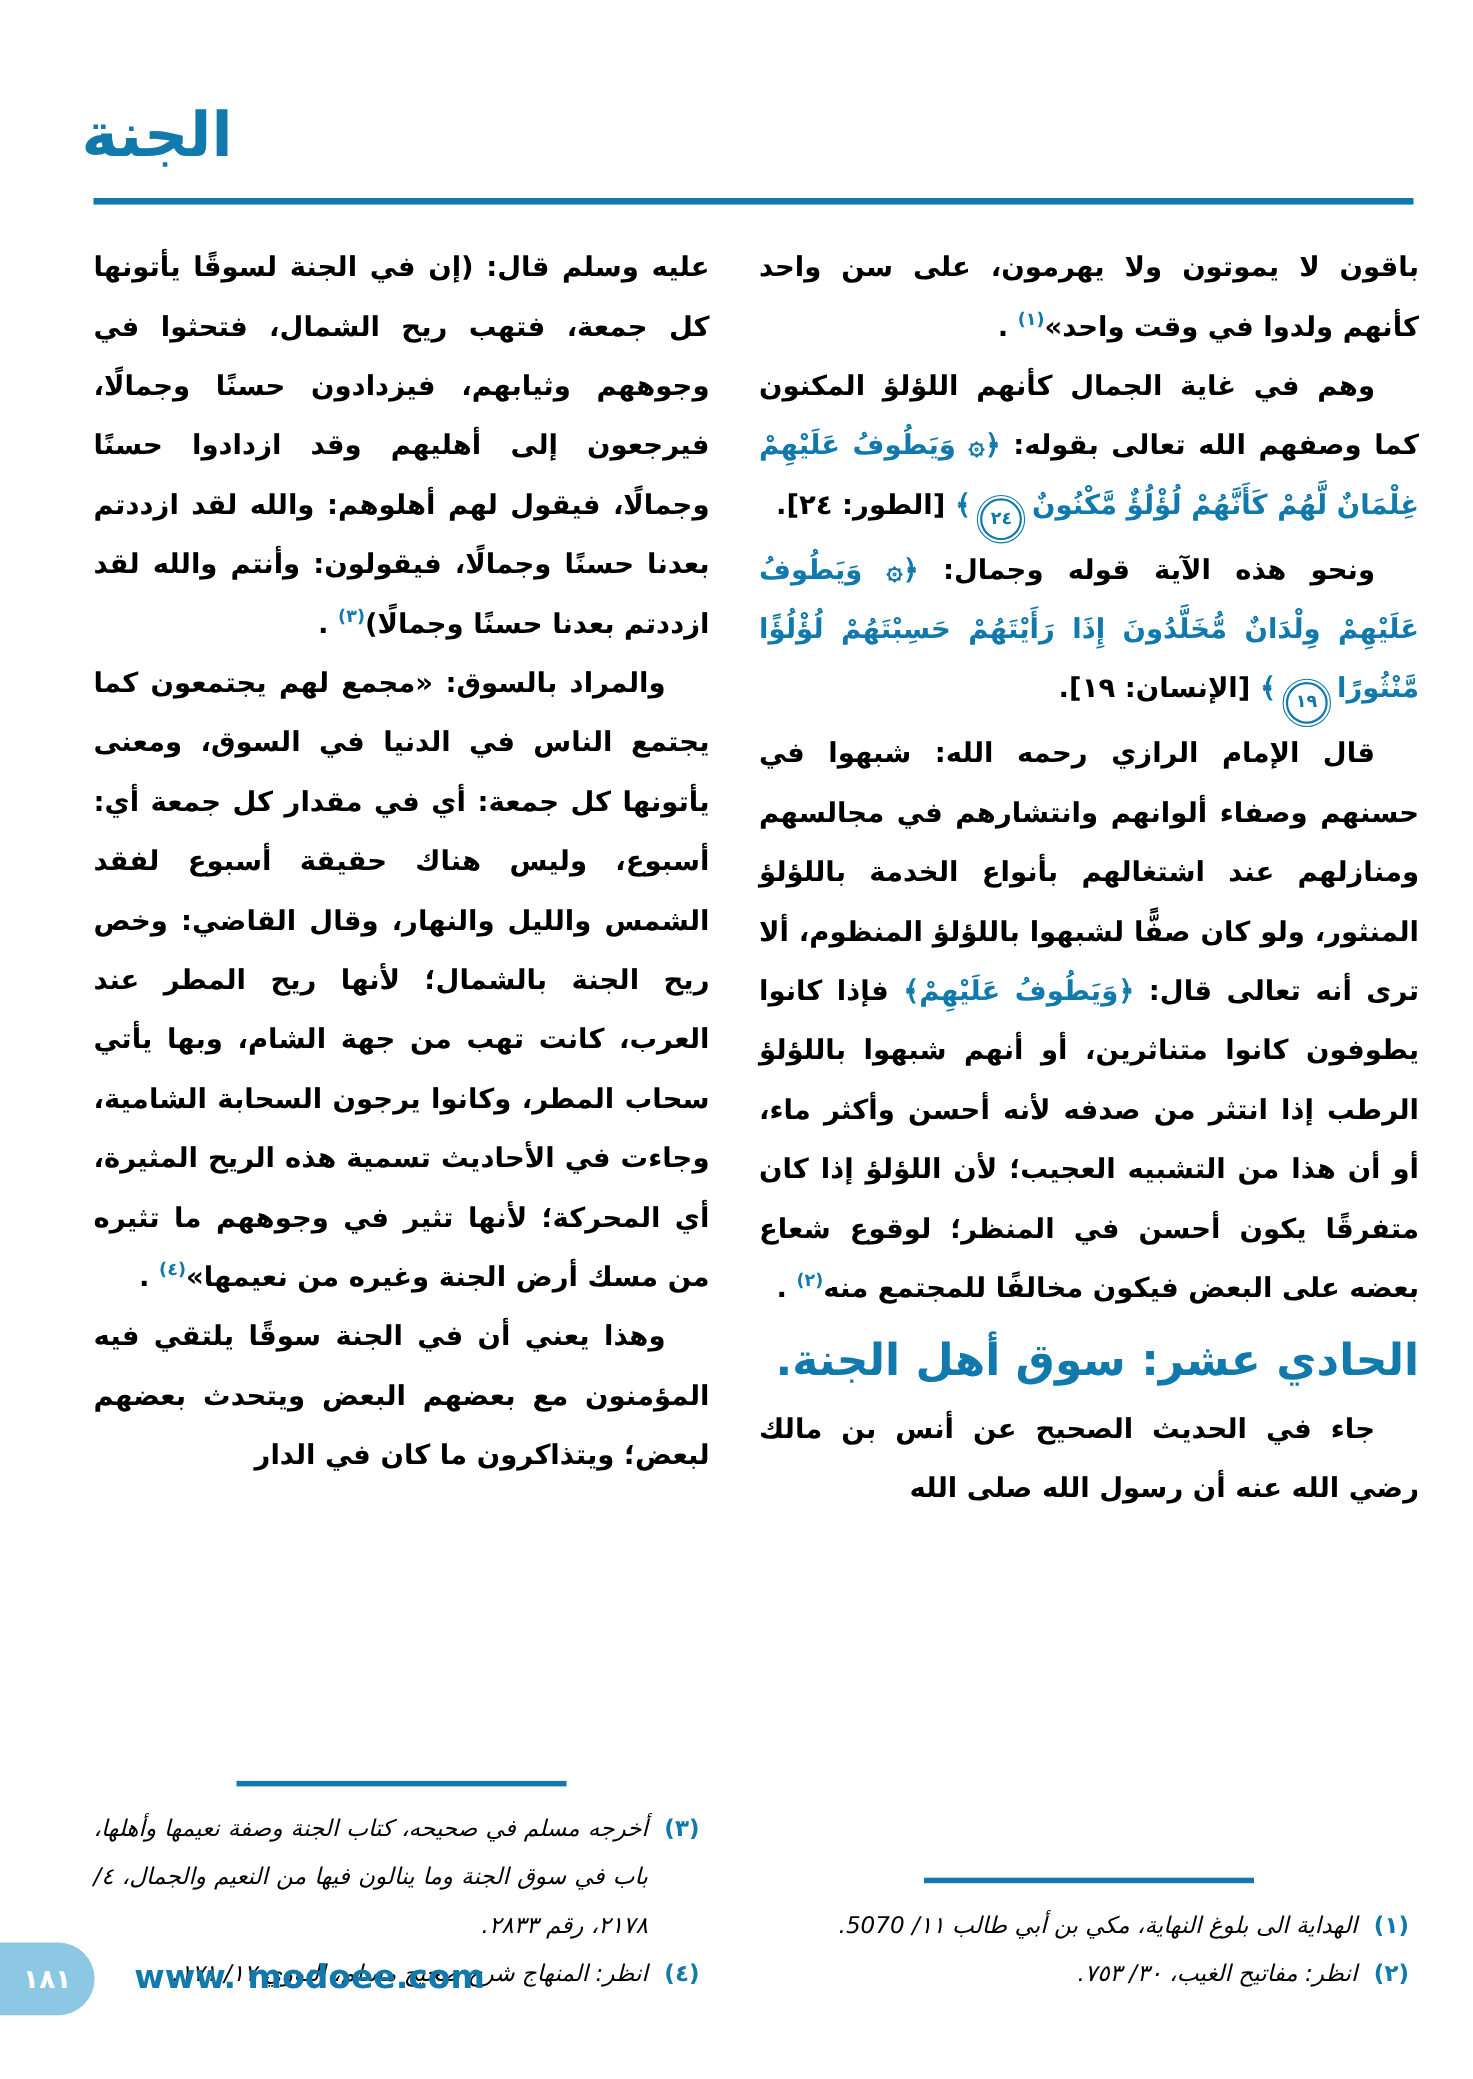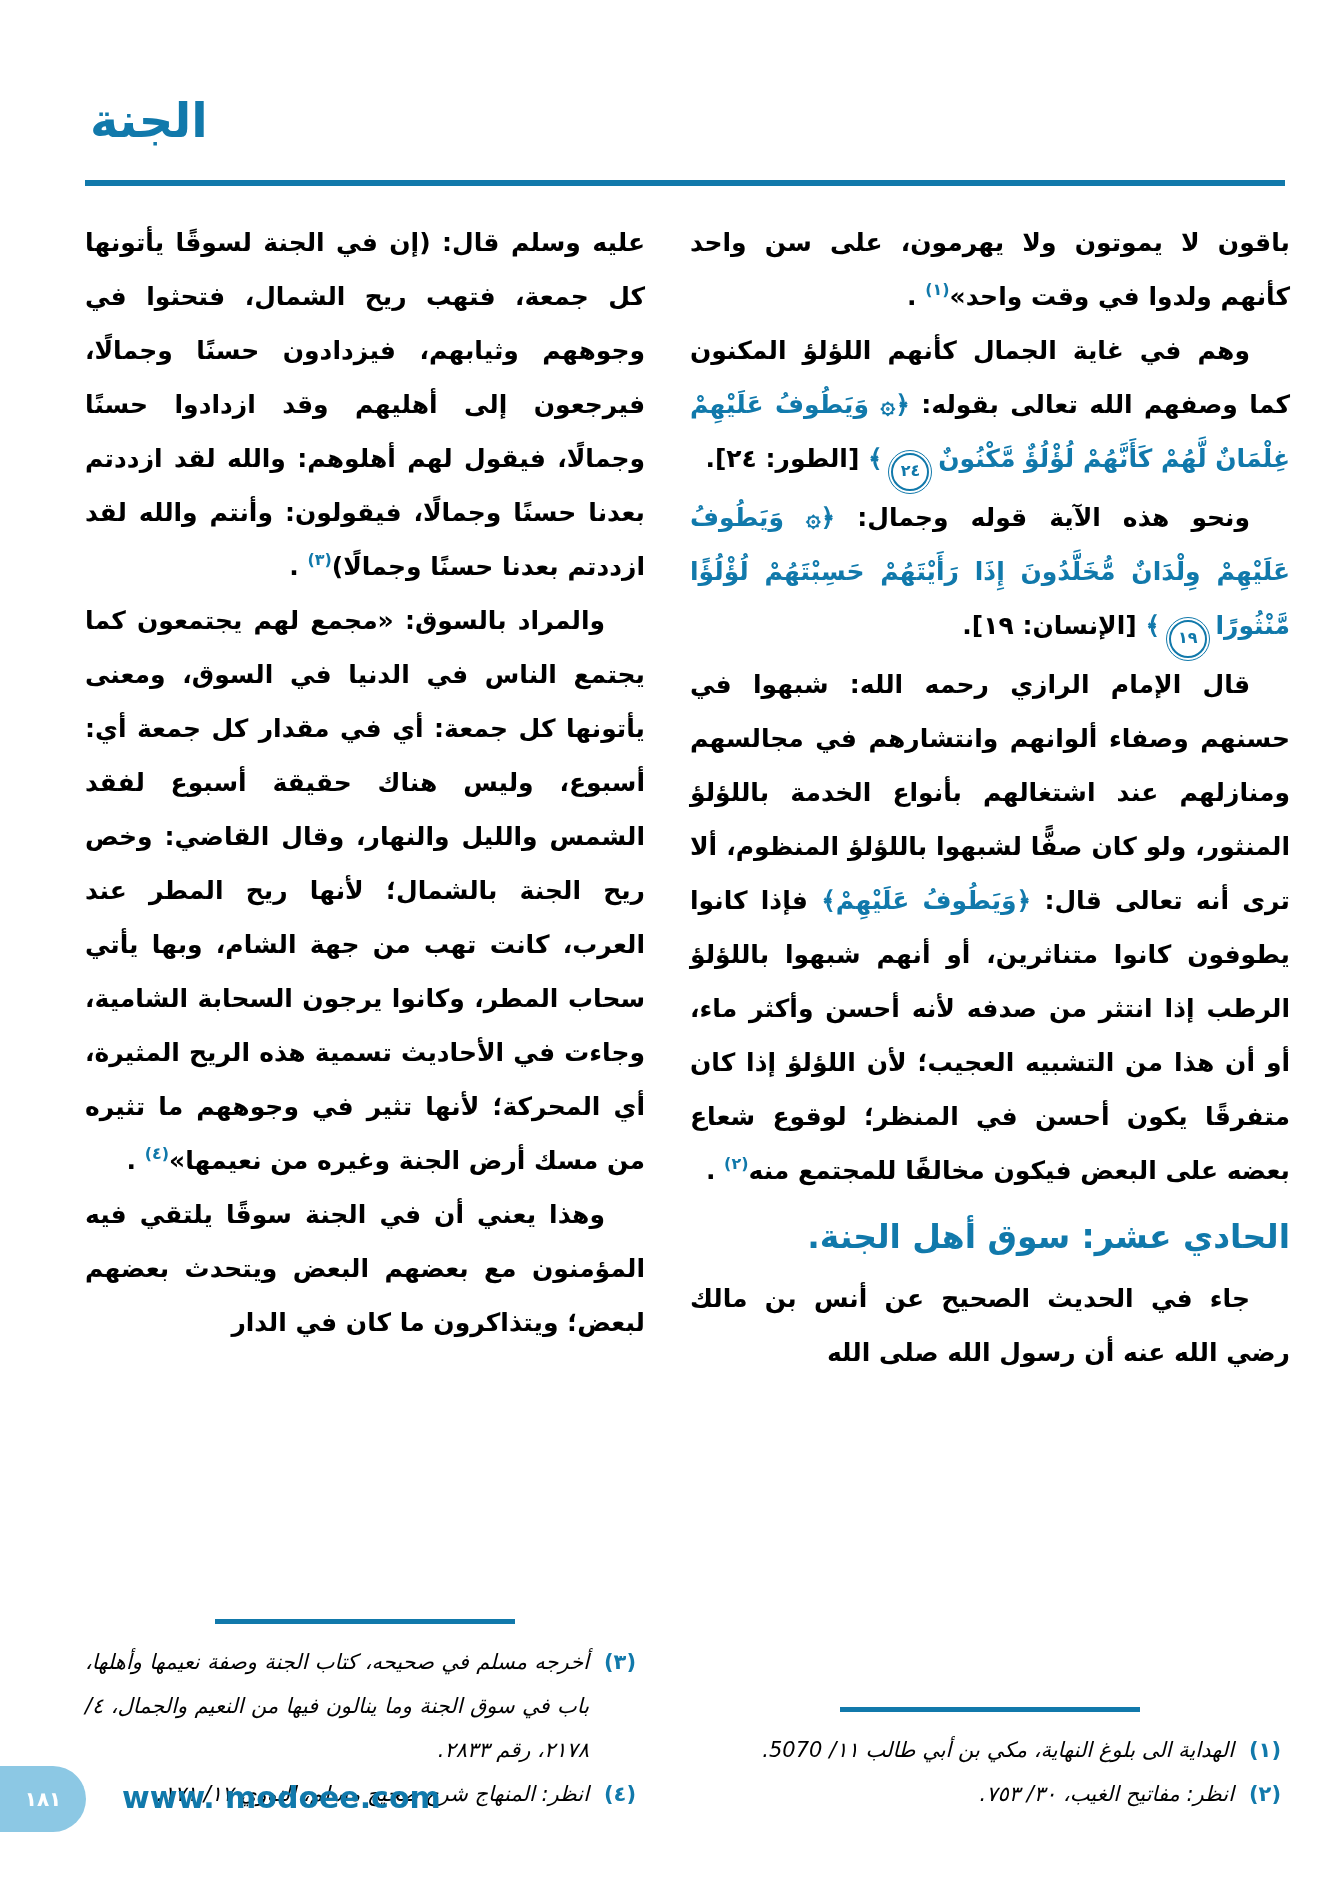--- a/index.html
+++ b/index.html
@@ -5,23 +5,23 @@
   html,body{margin:0;padding:0;background:#ffffff;}
   .page{
     position:relative;
     width:1339px;height:1890px;
     background:#ffffff;
     overflow:hidden;
     font-family:"DejaVu Sans", sans-serif;
   }
   
   .chapter-title{
-    position:absolute;left:90px;top:96px;
+    position:absolute;left:74px;top:96px;
     color:var(--accent);
-    font-size:48px;font-weight:700;line-height:1;
+    font-size:56px;font-weight:700;line-height:1;
   }
   .header-rule{
     position:absolute;left:85px;top:180px;
     width:1200px;height:6px;
     background:var(--accent);
   }
   
   .columns{
     position:absolute;top:190px;left:0;right:0;
     padding:26px 49px 0 85px;
@@ -34,21 +34,21 @@
   .col-left{width:560px;height:1600px;}
   .para{
     margin:0;
     font-size:25px;line-height:54px;font-weight:700;
     color:#000;text-align:justify;
   }
   .indent{text-indent:40px;}
   .heading{
     margin:12px 0 8px;
     color:var(--accent);
-    font-size:33px;line-height:54px;font-weight:700;
+    font-size:40px;line-height:54px;font-weight:700;
   }
   .seg-quran{color:var(--accent);}
   .seg-ref{
     color:var(--accent);
     font-size:16px;font-weight:700;
     line-height:0;vertical-align:10px;
   }
   .ayah-badge{
     display:inline-block;
     width:34px;height:34px;
@@ -75,21 +75,21 @@
   }
   .fn-marker{flex:0 0 50px;text-align:center;color:var(--accent);font-weight:700;}
   .fn-text{flex:1;text-align:justify;font-style:italic;}
   
   .page-badge{
     position:absolute;left:0;top:1766px;
     width:86px;height:66px;
     background:var(--accent-light);
     border-radius:0 33px 33px 0;
     color:#ffffff;
-    font-size:20px;line-height:66px;font-weight:700;
+    font-size:24px;line-height:66px;font-weight:700;
     text-align:center;
   }
   .site-url{
     position:absolute;left:122px;top:1780px;
     color:var(--accent);
     font-size:30px;font-weight:700;
     direction:ltr;
   }
 </style>
 </head>

